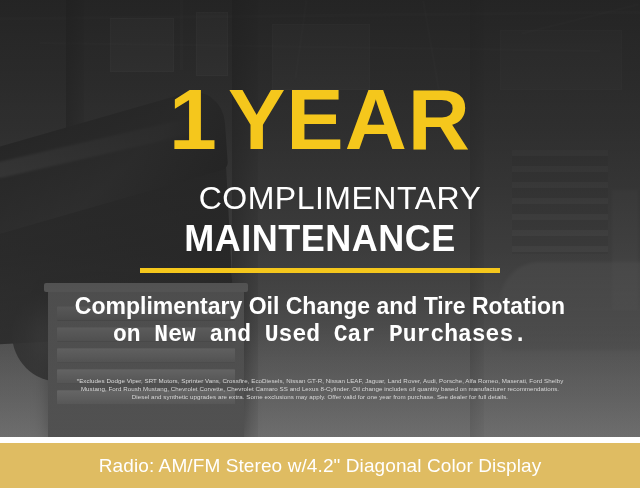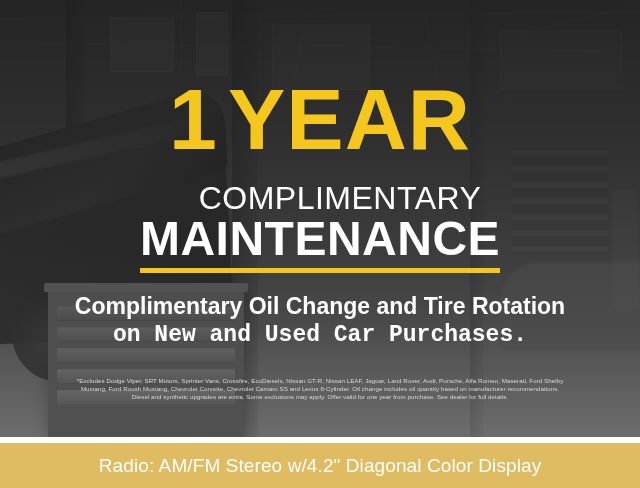--- a/index.html
+++ b/index.html
@@ -232,21 +232,21 @@
     letter-spacing: 0.5px;
     color: #ffffff;
     white-space: nowrap;
     padding-left: 40px;
   }
   .maint-line {
     position: absolute;
     left: 0;
     right: 0;
     top: 219px;
-    font-size: 48px;
+    font-size: 36px;
     line-height: 40px;
     font-weight: 700;
     letter-spacing: 0.5px;
     color: #ffffff;
     white-space: nowrap;
   }
 
   .yellow-rule {
     position: absolute;
     left: 140px;

